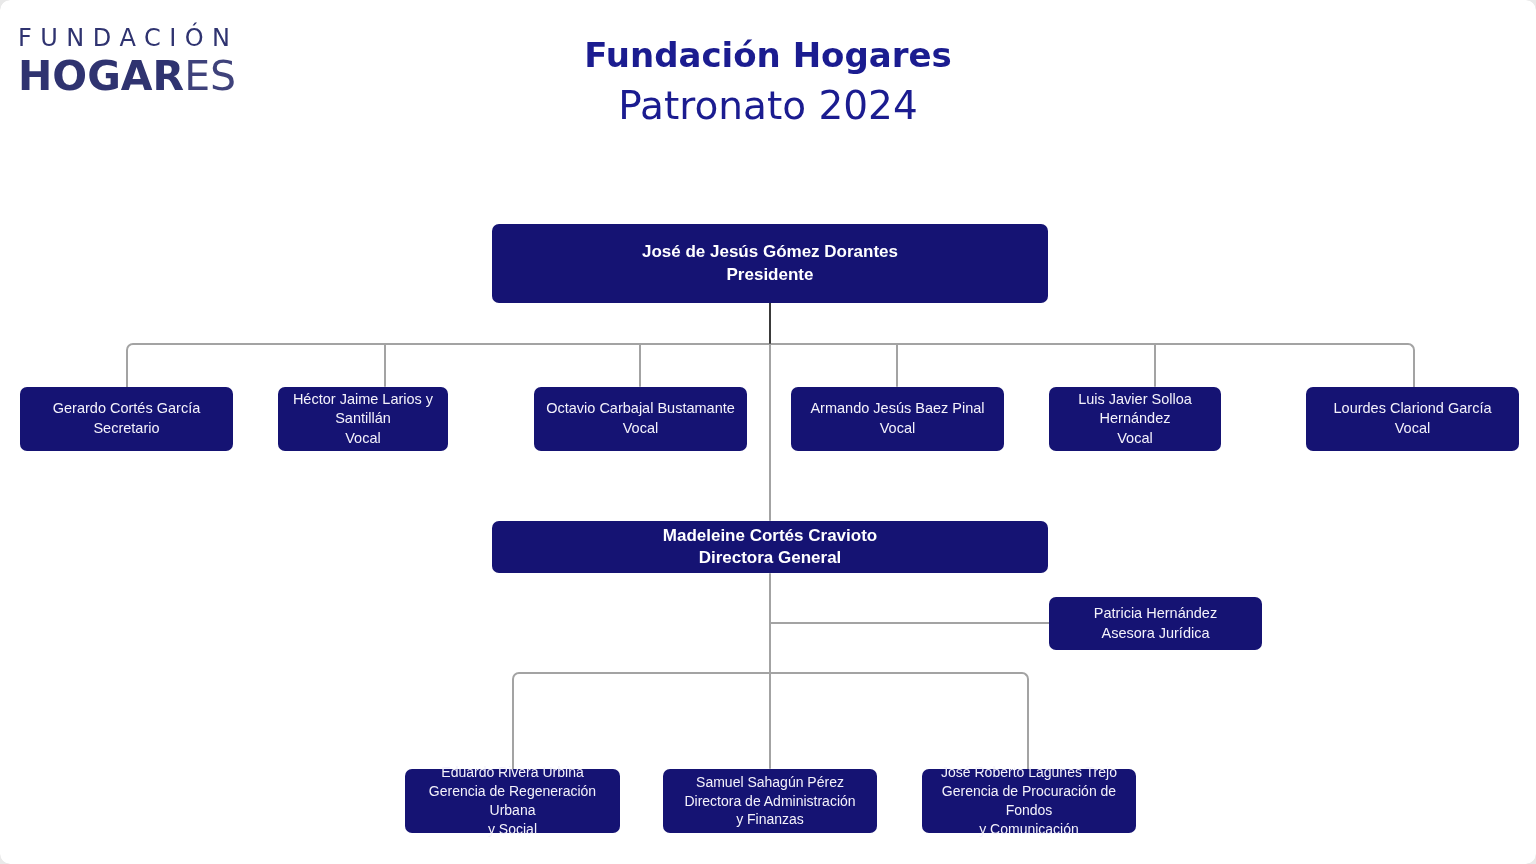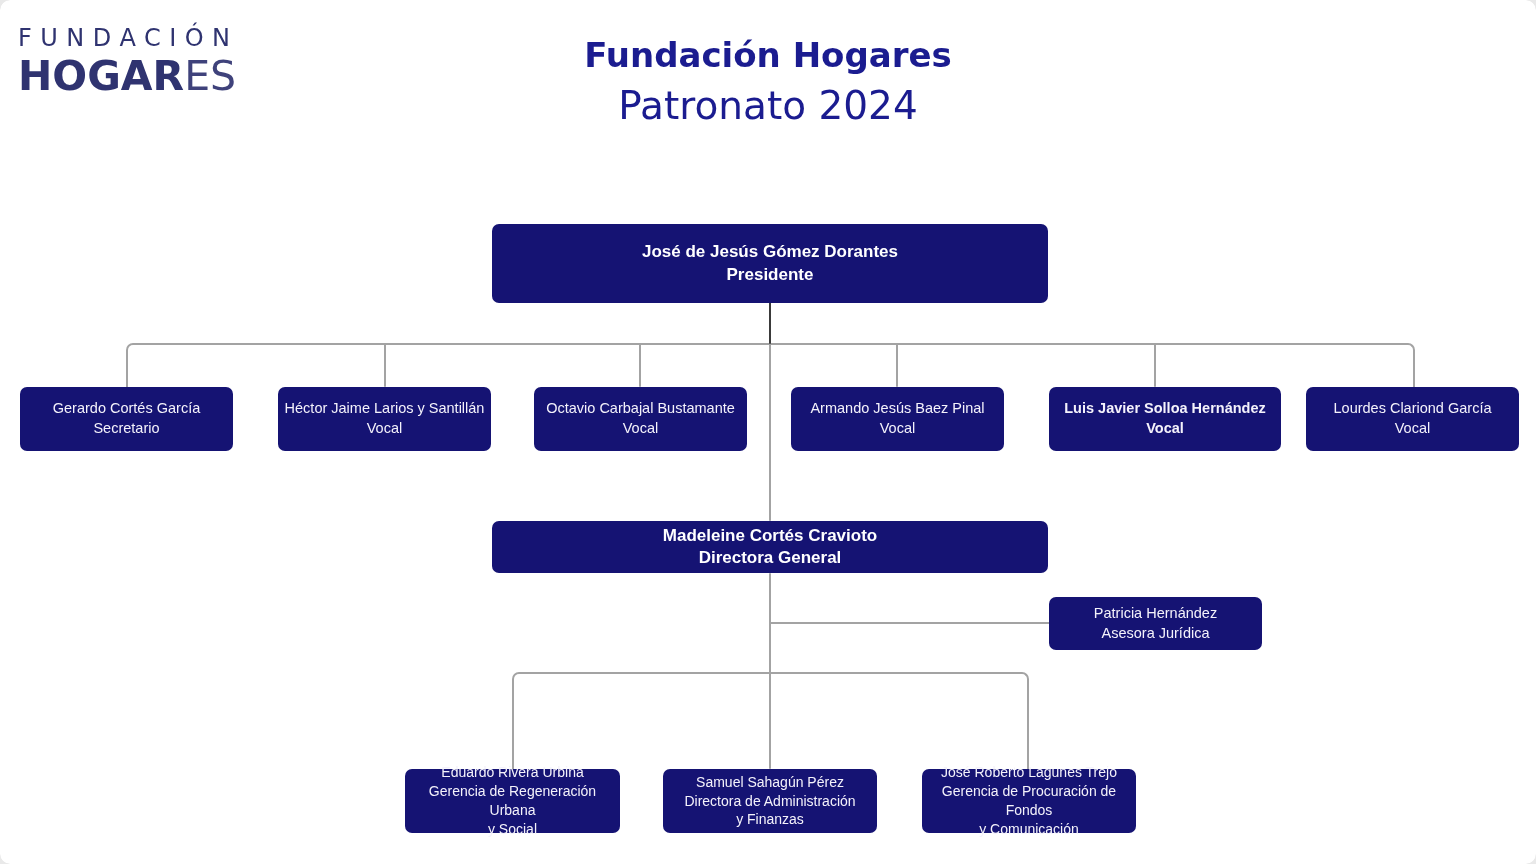--- a/index.html
+++ b/index.html
@@ -77,33 +77,33 @@
 
   <div class="node major" style="left:492px;top:224px;width:556px;height:79px;">
     <div>José de Jesús Gómez Dorantes</div>
     <div>Presidente</div>
   </div>
 
   <div class="node" style="left:20px;top:387px;width:213px;height:64px;">
     <div>Gerardo Cortés García</div>
     <div>Secretario</div>
   </div>
-  <div class="node" style="left:278px;top:387px;width:213px;height:64px;">
+  <div class="node" style="left:278px;top:387px;width:170px;height:64px;">
     <div>Héctor Jaime Larios y Santillán</div>
     <div>Vocal</div>
   </div>
   <div class="node" style="left:534px;top:387px;width:213px;height:64px;">
     <div>Octavio Carbajal Bustamante</div>
     <div>Vocal</div>
   </div>
   <div class="node" style="left:791px;top:387px;width:213px;height:64px;">
     <div>Armando Jesús Baez Pinal</div>
     <div>Vocal</div>
   </div>
-  <div class="node" style="left:1049px;top:387px;width:232px;height:64px;font-weight:bold;">
+  <div class="node" style="left:1049px;top:387px;width:172px;height:64px;">
     <div>Luis Javier Solloa Hernández</div>
     <div>Vocal</div>
   </div>
   <div class="node" style="left:1306px;top:387px;width:213px;height:64px;">
     <div>Lourdes Clariond García</div>
     <div>Vocal</div>
   </div>
 
   <div class="node major" style="left:492px;top:521px;width:556px;height:52px;">
     <div>Madeleine Cortés Cravioto</div>

